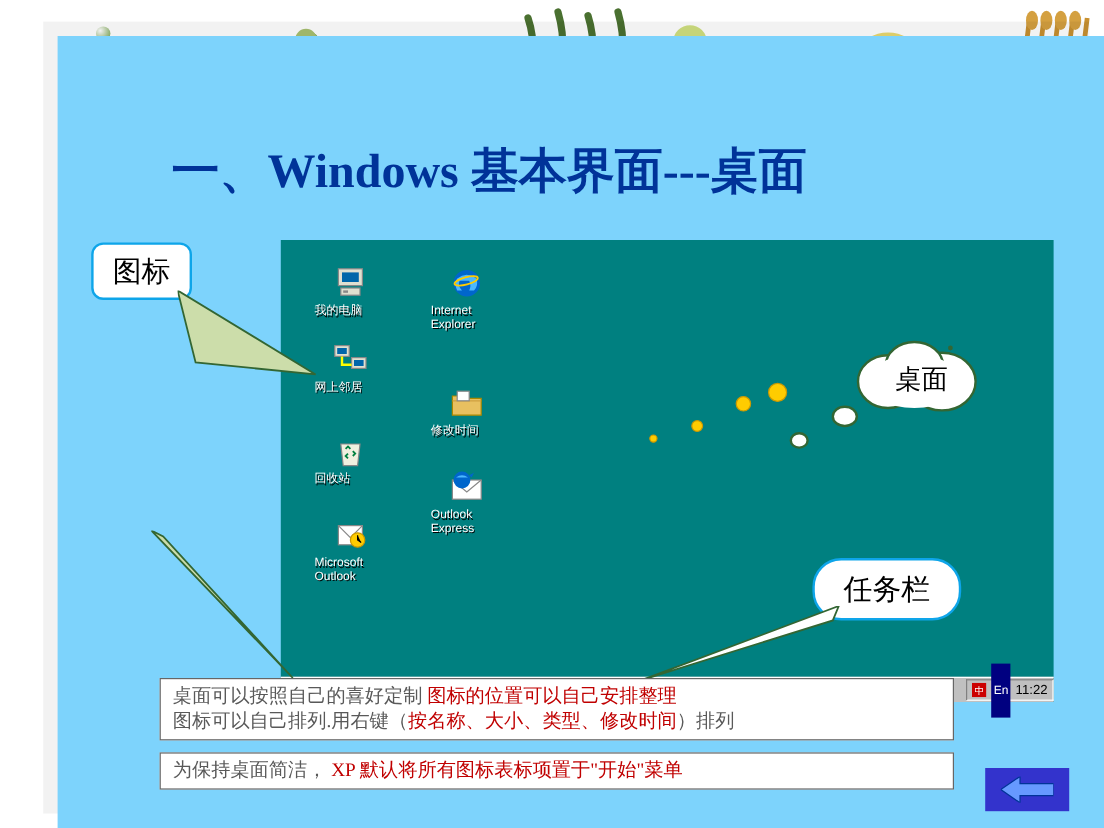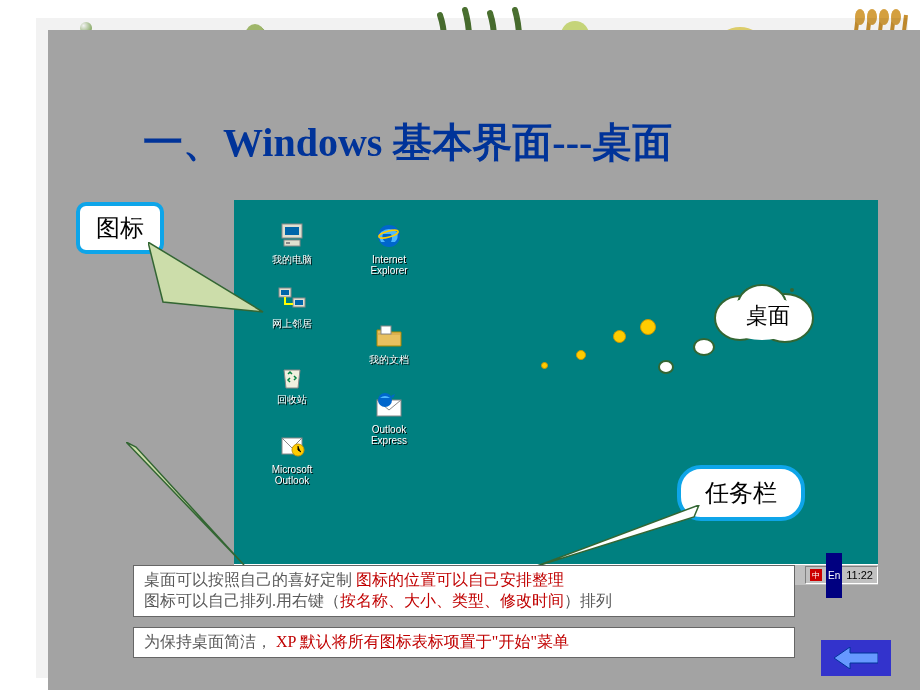--- a/index.html
+++ b/index.html
@@ -1,30 +1,30 @@
 <!DOCTYPE html>
 <html><head>
 <meta charset="utf-8">
 <style>
   body{margin:0;padding:0;background:#fff;font-family:"Microsoft YaHei","SimSun",sans-serif;width:920px;height:690px;overflow:hidden;position:relative}
-  .slide{position:absolute;left:48px;top:30px;width:872px;height:660px;background:#a3a3a3;box-shadow:-12px -12px 0 rgba(0,0,0,.05)}
+  .slide{position:absolute;left:48px;top:30px;width:872px;height:660px;background:#7dd3fc;box-shadow:-12px -12px 0 rgba(0,0,0,.05)}
   .decor{position:absolute;left:0;top:0;width:920px;height:85px;overflow:hidden}
   .bul{position:absolute;width:12px;height:12px;border-radius:50%}
   .title{position:absolute;left:95px;top:85px;font-size:40px;font-weight:bold;color:#003399;font-family:"Times New Roman","SimSun",serif}
   .desktop{position:absolute;left:186px;top:170px;width:644px;height:385px;background:#008080}
-  .dicon{position:absolute;width:60px;text-align:center;color:#fff;font-size:10px;cursor:default}
+  .dicon{position:absolute;width:60px;text-align:left;color:#fff;font-size:10px;cursor:default}
   .dicon .svgbox{width:32px;height:32px;margin:0 auto}
   .dicon .lbl{margin-top:2px;text-shadow:1px 1px 0 #000;line-height:11px}
   .taskbar{position:absolute;left:0;bottom:0;right:0;height:20px;background:#c0c0c0;border-top:1px solid #fff;display:flex;align-items:center;font-size:11px}
   .startbtn{display:flex;align-items:center;gap:3px;height:16px;padding:0 4px;margin:0 2px;background:#c0c0c0;border:1px solid;border-color:#fff #808080 #808080 #fff;font-weight:bold;font-size:11px}
   .tray{margin-left:auto;display:flex;align-items:center;height:16px;border:1px solid;border-color:#808080 #fff #fff #808080;padding:0 4px;gap:4px;font-size:11px}
   .qlaunch{display:flex;align-items:center;height:16px;border:1px solid;border-color:#808080 #fff #fff #808080;padding:0 2px;margin:0 2px;gap:3px}
   .qicon{width:14px;height:14px}
   .sep{width:3px;height:16px;border-left:1px solid #808080;border-right:1px solid #fff;margin:0 1px}
-  .callout{position:absolute;border:4px solid #0ea5e9;border-radius:10px;background:#fff;padding:6px 16px;font-size:24px;color:#000;font-family:Liberation Sans, sans-serif;text-align:right}
+  .callout{position:absolute;border:2px solid #0ea5e9;border-radius:10px;background:#fff;padding:6px 16px;font-size:24px;color:#000;font-family:Liberation Sans, sans-serif;text-align:right}
   .cloud{position:absolute;left:670px;top:258px;width:100px;height:55px;font-size:22px;font-family:Liberation Serif, serif;color:#000;text-align:center;line-height:55px}
   .cloud::before,.cloud::after{content:'';position:absolute;border:2px solid #336633;background:#fff;border-radius:50%}
   .cloudtxt{position:relative;z-index:2}
   .dot{position:absolute;border-radius:50%;background:#ffcc00;border:1px solid #cc9900}
   .trail{position:absolute;border-radius:50%;background:#fff;border:2px solid #336633}
   .textbox{position:absolute;left:85px;width:640px;border:1px solid #666;background:#fff;padding:4px 10px;font-size:16px;font-family:"SimSun",serif;color:#595959}
   .red{color:#c00000}
   .navbtn{position:absolute;left:773px;top:610px;width:70px;height:36px;background:#3333cc;display:flex;align-items:center;justify-content:center}
   svg{display:block}
 </style>
@@ -121,21 +121,21 @@
 Explorer</div>
     </div>
     <div class="dicon" style="left:125px;top:120px">
       <div class="svgbox">
           <svg viewBox="0 0 32 32">
             <path d="M4,10 L4,26 L28,26 L28,12 L14,12 L12,10 Z" fill="#e8c060" stroke="#a80"></path>
             <path d="M4,14 L28,14" stroke="#cfa040"></path>
             <rect x="8" y="6" width="10" height="8" fill="#fff" stroke="#888"></rect>
           </svg>
         </div>
-      <div class="lbl">我的文档</div>
+      <div class="lbl">修改时间</div>
     </div>
     <div class="dicon" style="left:125px;top:190px">
       <div class="svgbox">
           <svg viewBox="0 0 32 32">
             <rect x="4" y="10" width="24" height="16" fill="#fff" stroke="#888"></rect>
             <path d="M4,10 L16,20 L28,10" stroke="#888" fill="none"></path>
             <circle cx="12" cy="10" r="7" fill="#06c"></circle>
             <path d="M7,8 Q12,4 17,8" fill="#4db8ff"></path>
             <path d="M18,6 L22,4 L20,8 Z" fill="#06c"></path>
           </svg>

